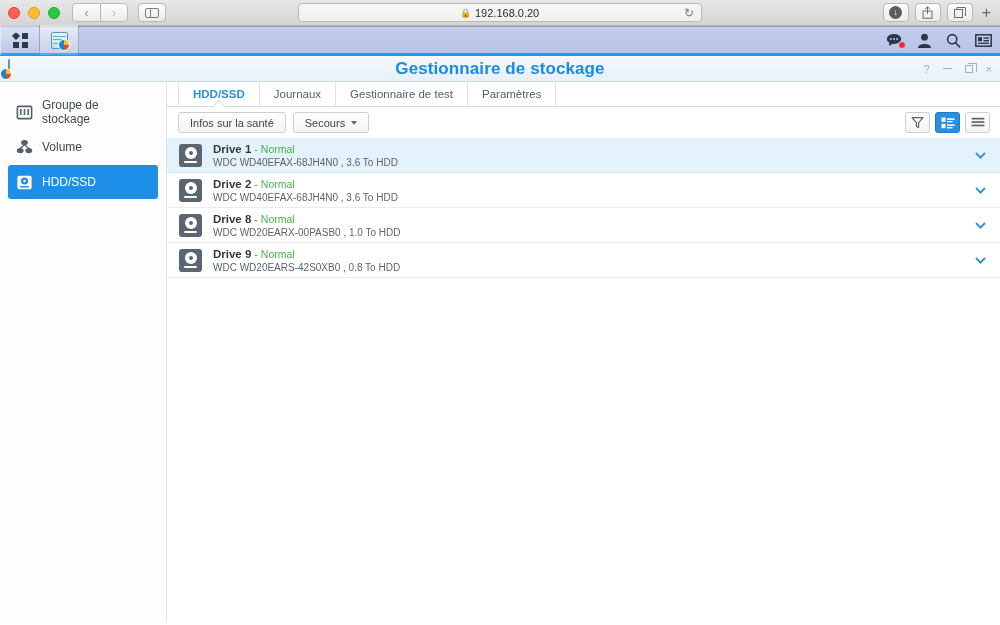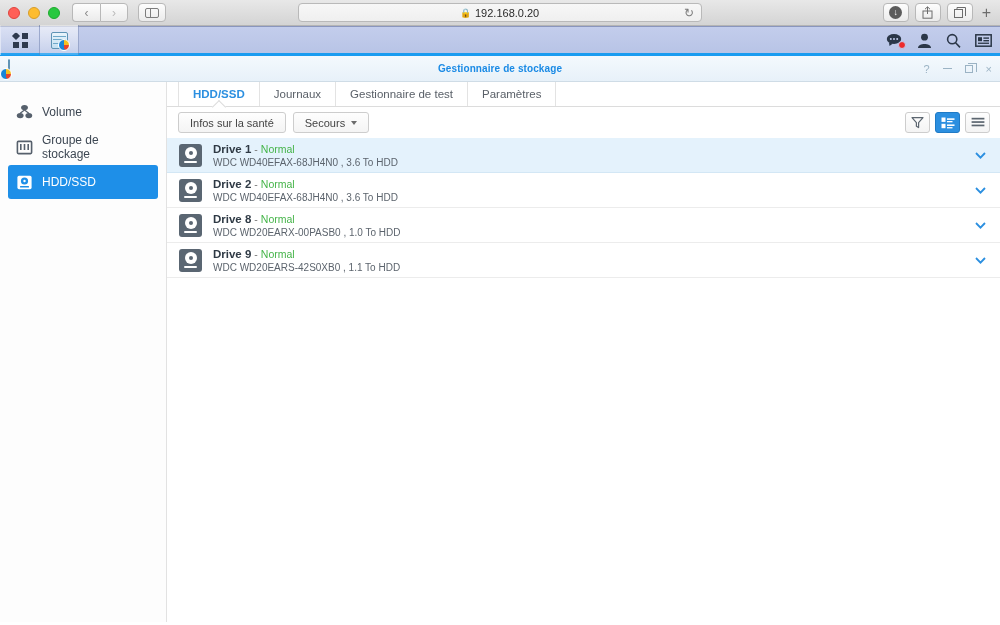--- a/index.html
+++ b/index.html
@@ -127,21 +127,21 @@
 
   .win-titlebar {
     height: 26px;
     background: linear-gradient(#f4f9fd, #e7f1f9);
     border-bottom: 1px solid #cfdce6;
     display: flex; align-items: center; position: relative;
     padding: 0 8px;
   }
   .win-title {
     position: absolute; left: 0; right: 0; text-align: center;
-    font-size: 10px; font-weight: bold; color: #1a8ae5;
+    font-size: 17px; font-weight: bold; color: #1a8ae5;
     letter-spacing: .1px;
   }
   .win-app-icon { position: relative; z-index: 2; }
   .win-controls {
     position: absolute; right: 8px; display: flex; align-items: center; gap: 13px;
     z-index: 2; color: #9bb3c4; font-size: 11px;
   }
   .wc-min { width: 9px; height: 1px; background: #9bb3c4; display: block; }
   .wc-max { width: 8px; height: 8px; border: 1px solid #9bb3c4; position: relative; }
   .wc-max::before {
@@ -368,37 +368,37 @@
     </div>
   </div>
 
   <div class="win-body">
 
     <div class="sidebar">
 
 
       <div class="side-item">
         <svg class="side-ico" viewBox="0 0 17 17">
+          <rect x="1.4" y="2.4" width="14.2" height="12.2" rx="1" fill="none" stroke="#56606c" stroke-width="1.6"></rect>
+          <rect x="4" y="5" width="1.6" height="6" fill="#56606c"></rect>
+          <rect x="7.7" y="5" width="1.6" height="6" fill="#56606c"></rect>
+          <rect x="11.4" y="5" width="1.6" height="6" fill="#56606c"></rect>
+        </svg>
+        <span>Groupe de stockage</span>
+      </div>
+
+      <div class="side-item">
+        <svg class="side-ico" viewBox="0 0 17 17">
           <ellipse cx="8.5" cy="3.6" rx="3.4" ry="2.6" fill="#56606c"></ellipse>
           <ellipse cx="4.2" cy="11.6" rx="3.4" ry="2.6" fill="#56606c"></ellipse>
           <ellipse cx="12.8" cy="11.6" rx="3.4" ry="2.6" fill="#56606c"></ellipse>
           <line x1="8.5" y1="6" x2="4.2" y2="9.2" stroke="#56606c" stroke-width="1.2"></line>
           <line x1="8.5" y1="6" x2="12.8" y2="9.2" stroke="#56606c" stroke-width="1.2"></line>
         </svg>
         <span>Volume</span>
-      </div>
-
-      <div class="side-item">
-        <svg class="side-ico" viewBox="0 0 17 17">
-          <rect x="1.4" y="2.4" width="14.2" height="12.2" rx="1" fill="none" stroke="#56606c" stroke-width="1.6"></rect>
-          <rect x="4" y="5" width="1.6" height="6" fill="#56606c"></rect>
-          <rect x="7.7" y="5" width="1.6" height="6" fill="#56606c"></rect>
-          <rect x="11.4" y="5" width="1.6" height="6" fill="#56606c"></rect>
-        </svg>
-        <span>Groupe de stockage</span>
       </div>
 
       <div class="side-item active">
         <svg class="side-ico" viewBox="0 0 17 17">
           <rect x="1.4" y="1.8" width="14.2" height="13.4" rx="1.6" fill="#ffffff"></rect>
           <circle cx="8.5" cy="7" r="3.6" fill="#1e8fe8"></circle>
           <circle cx="8.5" cy="7" r="1.2" fill="#ffffff"></circle>
           <rect x="4" y="12" width="9" height="1.6" rx="0.6" fill="#1e8fe8"></rect>
         </svg>
         <span>HDD/SSD</span>
@@ -511,21 +511,21 @@
           <span class="hdd-icon">
             <span class="hdd-disc"></span>
               <span class="hdd-slot"></span>
           </span>
           <span class="drive-text">
             <span class="drive-title">
               <span class="drive-name">Drive 9</span>
               <span class="drive-dash">-</span>
               <span class="drive-status">Normal</span>
             </span>
-            <span class="drive-model">WDC WD20EARS-42S0XB0 , 1.1 To HDD</span>
+            <span class="drive-model">WDC WD20EARS-42S0XB0 , 0.8 To HDD</span>
           </span>
           <svg class="chev" viewBox="0 0 12 12">
             <polyline points="1.8,4 6,8.4 10.2,4" fill="none" stroke="#2b8fe0" stroke-width="2" stroke-linecap="square"></polyline>
           </svg>
         </div>
 
       </div>
 
     </div>
   </div>

